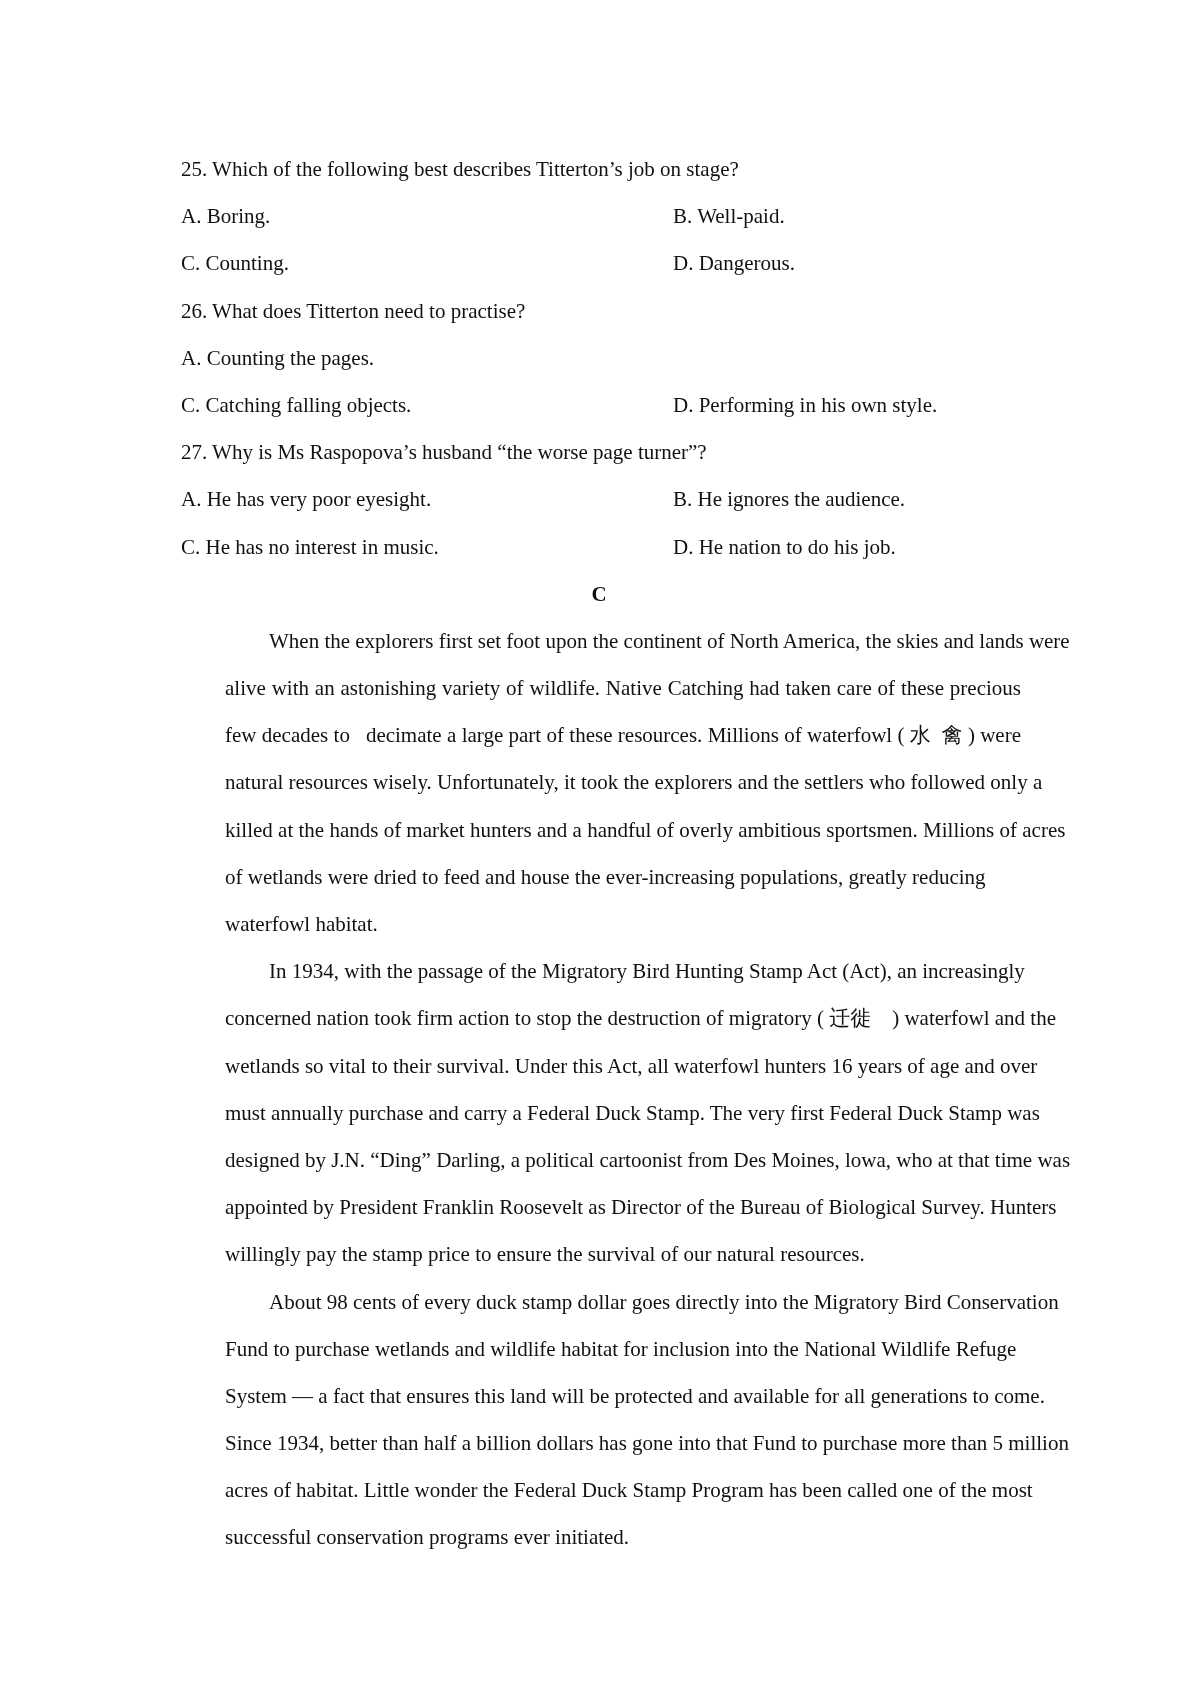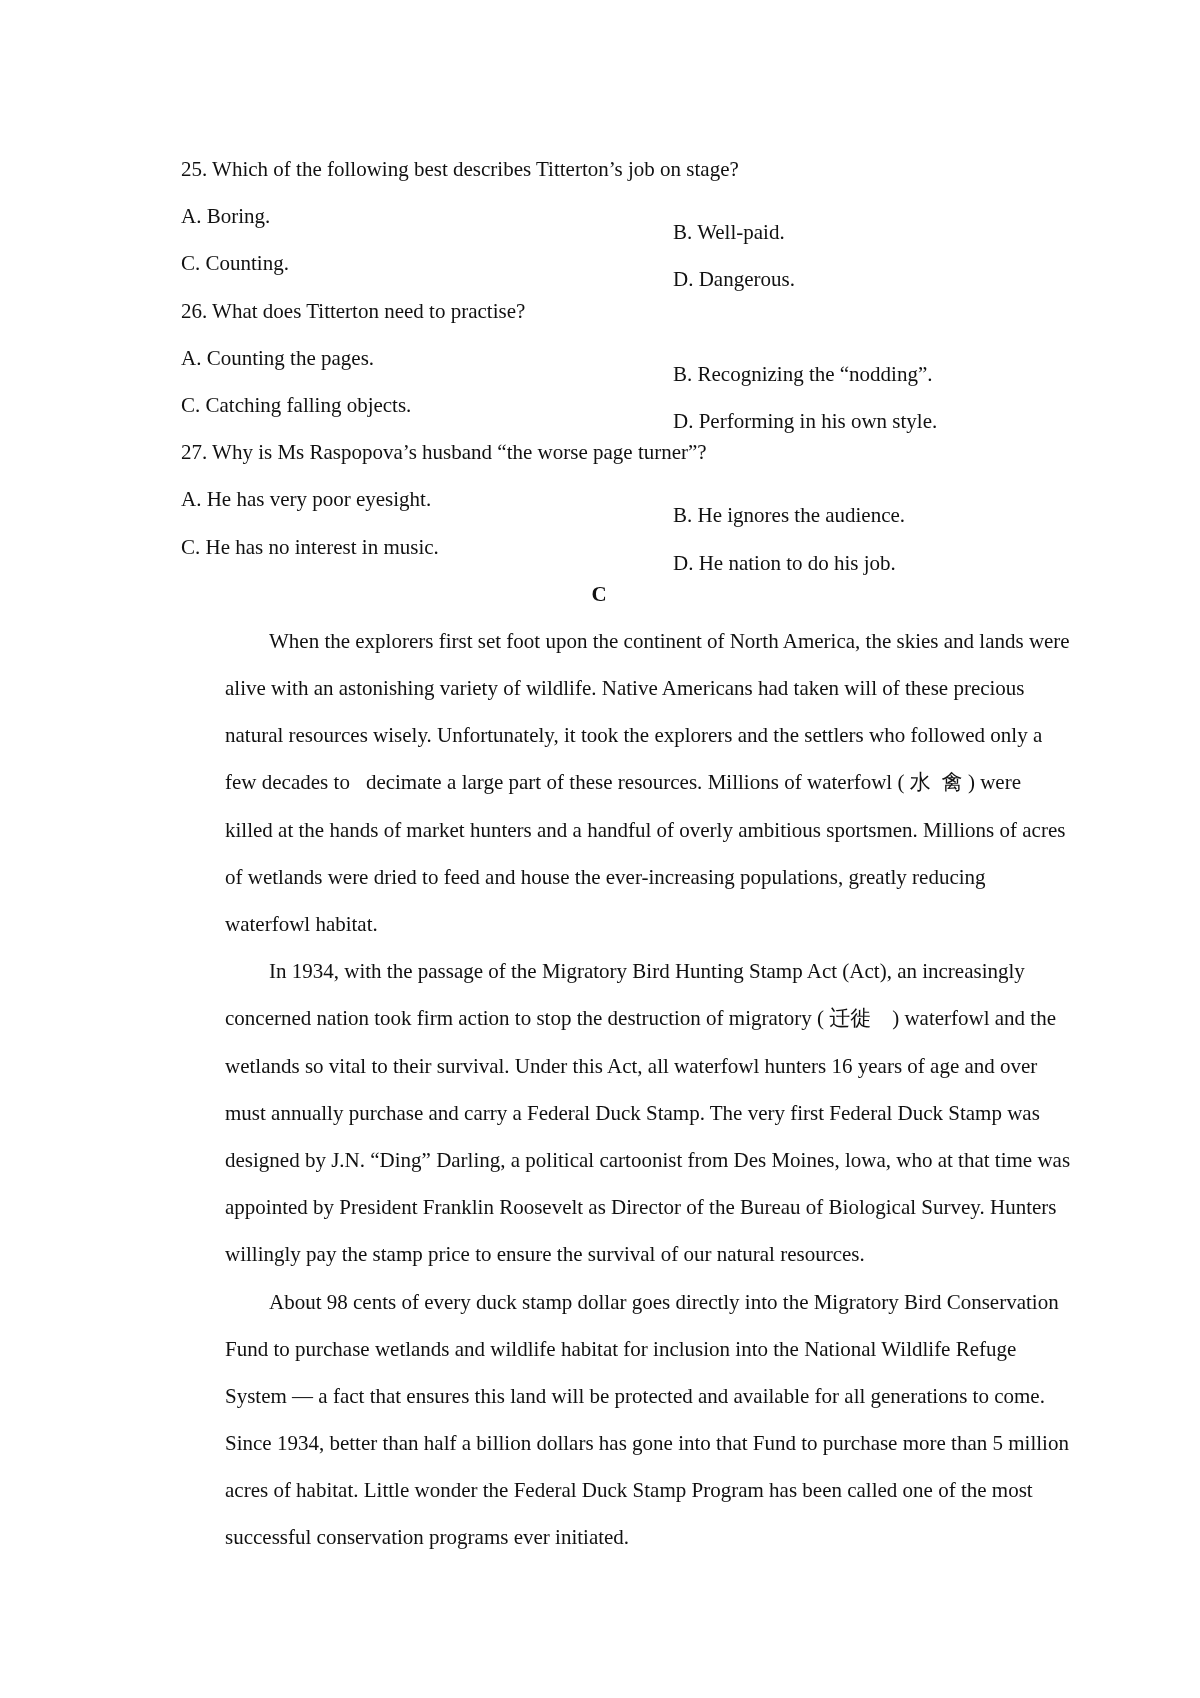--- a/index.html
+++ b/index.html
@@ -34,21 +34,21 @@
       white-space: nowrap;
     }
     .opt-left {
       position: absolute;
       left: 0;
       top: 0;
     }
     .opt-right {
       position: absolute;
       left: 492px;
-      top: 16px;
+      top: 0;
     }
     .section-heading {
       height: 47.2px;
       line-height: 47.2px;
       text-align: center;
       font-weight: bold;
       margin-left: -4px;
     }
     .para {
       line-height: 47.2px;
@@ -80,44 +80,43 @@
     <span class="opt-right">B. Well-paid.</span>
   </div>
   <div class="q-row">
     <span class="opt-left">C. Counting.</span>
     <span class="opt-right">D. Dangerous.</span>
   </div>
 
   <div class="line">26. What does Titterton need to practise?</div>
   <div class="q-row">
     <span class="opt-left">A. Counting the pages.</span>
-    <span class="opt-right">B. Recognizing the “nodding”.</span>
   </div>
   <div class="q-row">
     <span class="opt-left">C. Catching falling objects.</span>
     <span class="opt-right">D. Performing in his own style.</span>
   </div>
 
   <div class="line">27. Why is Ms Raspopova’s husband “the worse page turner”?</div>
   <div class="q-row">
     <span class="opt-left">A. He has very poor eyesight.</span>
     <span class="opt-right">B. He ignores the audience.</span>
   </div>
   <div class="q-row">
     <span class="opt-left">C. He has no interest in music.</span>
     <span class="opt-right">D. He nation to do his job.</span>
   </div>
 
   <div class="section-heading">C</div>
 
   <div class="para">
     <span class="ln first justify">When the explorers first set foot upon the continent of North America, the skies and lands were</span>
-    <span class="ln justify">alive with an astonishing variety of wildlife. Native Americans had taken will of these precious</span>
+    <span class="ln justify">alive with an astonishing variety of wildlife. Native Catching had taken care of these precious</span>
+    <span class="ln justify">few decades to &nbsp;&nbsp;decimate a large part of these resources. Millions of waterfowl ( 水 &nbsp;禽 ) were</span>
     <span class="ln justify">natural resources wisely. Unfortunately, it took the explorers and the settlers who followed only a</span>
-    <span class="ln justify">few decades to &nbsp;&nbsp;decimate a large part of these resources. Millions of waterfowl ( 水 &nbsp;禽 ) were</span>
     <span class="ln justify">killed at the hands of market hunters and a handful of overly ambitious sportsmen. Millions of acres</span>
     <span class="ln">of wetlands were dried to feed and house the ever-increasing populations, greatly reducing</span>
     <span class="ln">waterfowl habitat.</span>
   </div>
 
   <div class="para">
     <span class="ln first">In 1934, with the passage of the Migratory Bird Hunting Stamp Act (Act), an increasingly</span>
     <span class="ln justify">concerned nation took firm action to stop the destruction of migratory ( 迁徙 &nbsp;&nbsp;&nbsp;) waterfowl and the</span>
     <span class="ln justify">wetlands so vital to their survival. Under this Act, all waterfowl hunters 16 years of age and over</span>
     <span class="ln justify">must annually purchase and carry a Federal Duck Stamp. The very first Federal Duck Stamp was</span>

